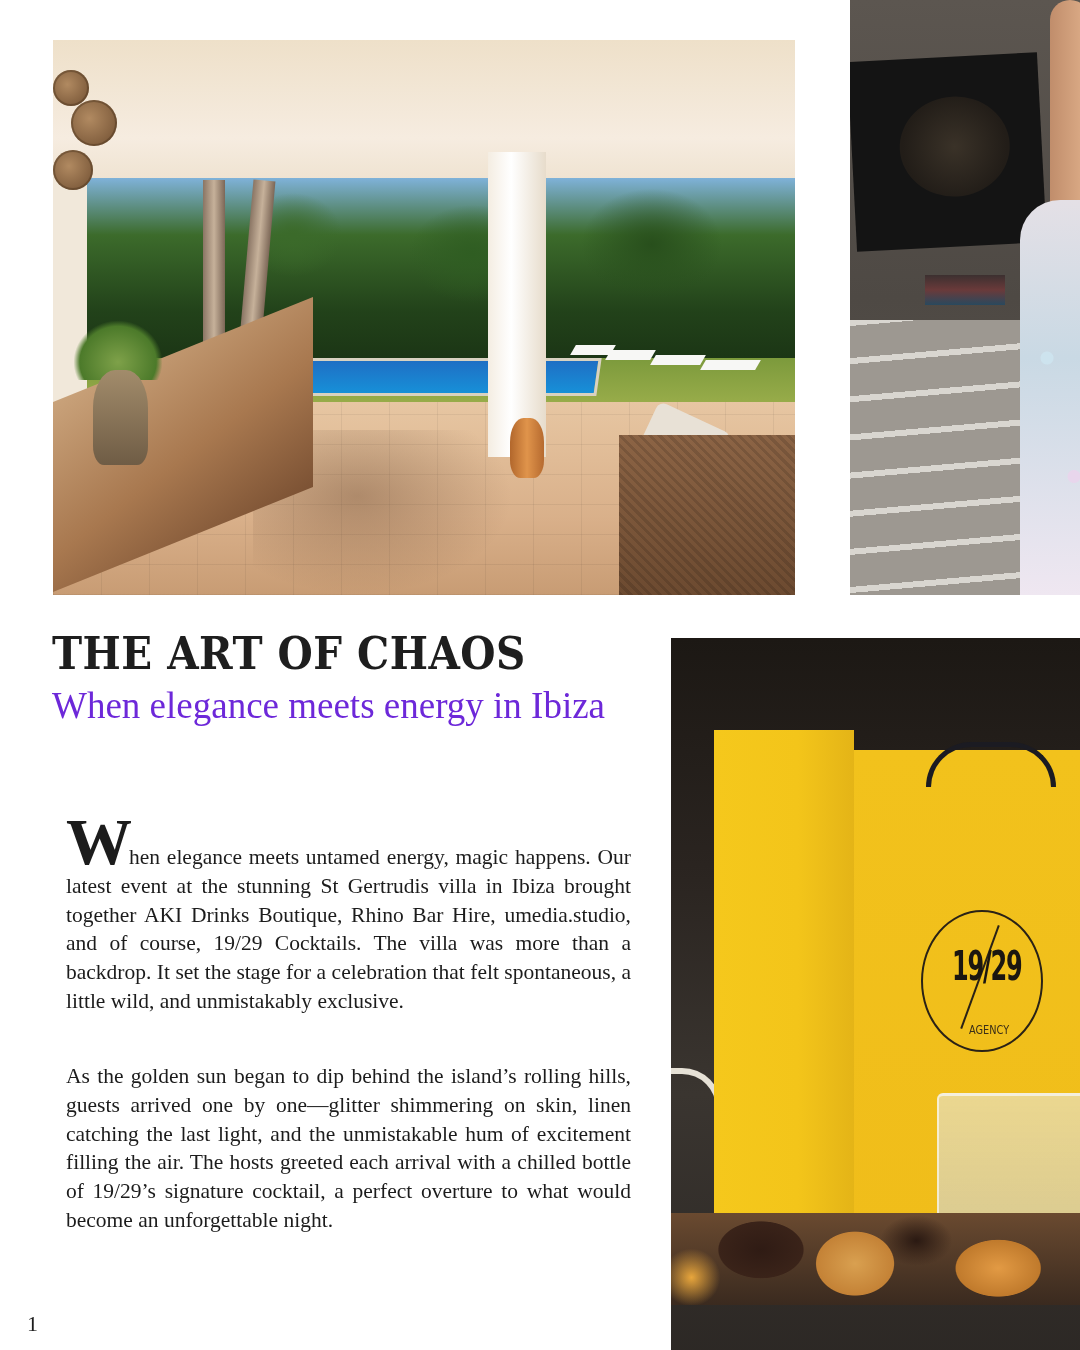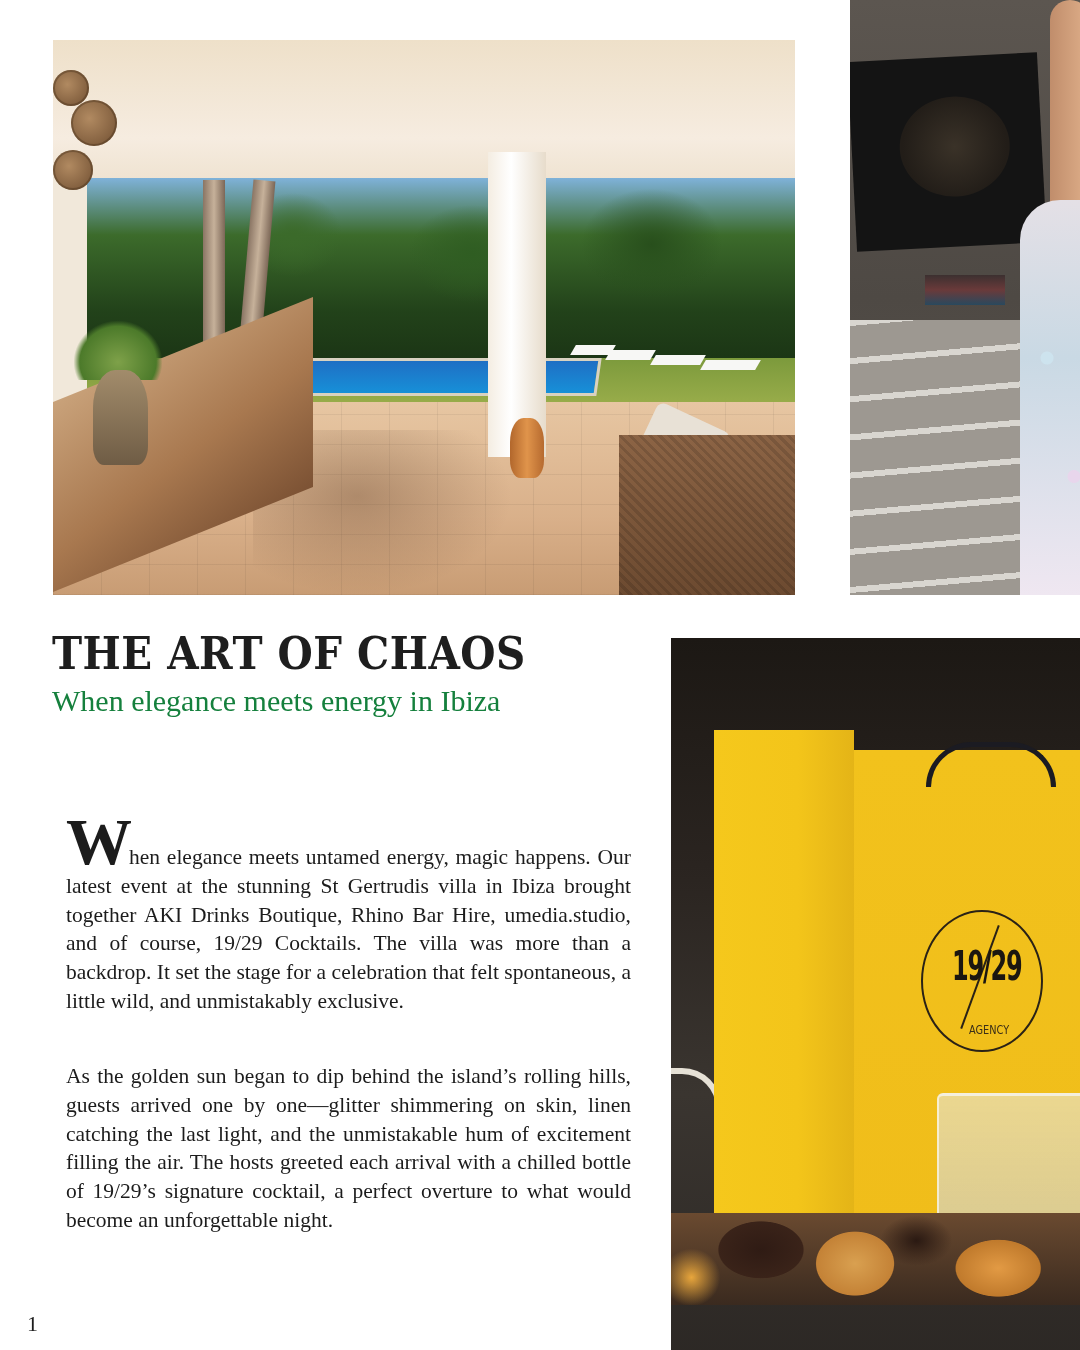--- a/index.html
+++ b/index.html
@@ -193,22 +193,22 @@
   }
 
   
   .headline {
     left: 52px; top: 628px; margin: 0;
     font-family: "DejaVu Serif", serif; font-weight: bold; font-size: 44px; letter-spacing: 0.5px;
     color: #1e1e1e; white-space: nowrap; transform: scaleX(0.92); transform-origin: left;
   }
   .subhead {
     left: 52px; top: 684px; margin: 0;
-    font-family: "Liberation Serif", serif; font-weight: normal; font-size: 30px;
-    color: #15803d; white-space: nowrap;
+    font-family: "Liberation Serif", serif; font-weight: normal; font-size: 37px;
+    color: #6d28d9; white-space: nowrap;
   }
   .body-text {
     left: 54px; width: 565px; margin: 12px;
     font-family: "Liberation Serif", serif; font-size: 21.5px; line-height: 28.8px;
     text-align: justify; color: #1c1c1c;
   }
   .para-1 { top: 820px; }
   .para-2 { top: 1050px; }
   .dropcap {
     font-family: "Liberation Serif", serif; font-weight: bold; font-size: 66px; line-height: 20px;

